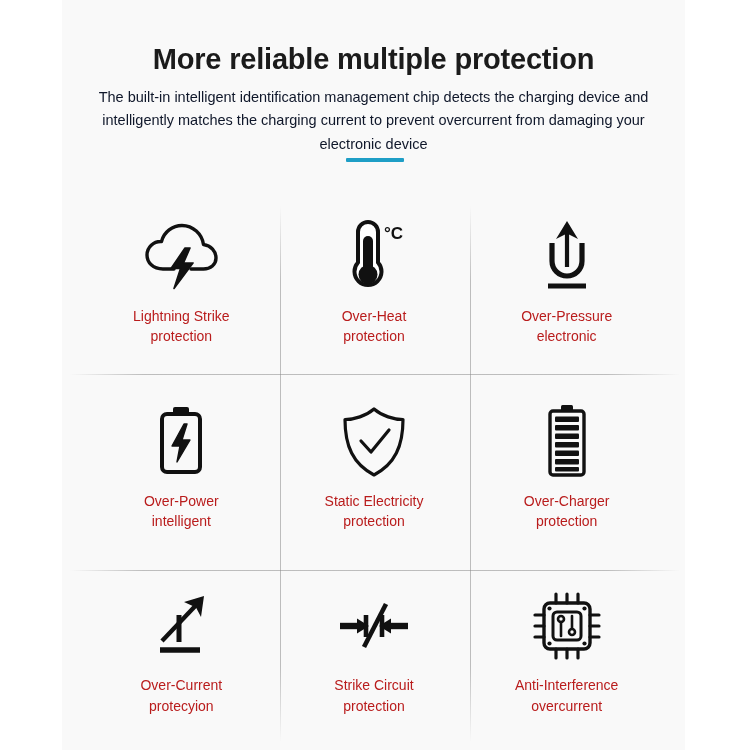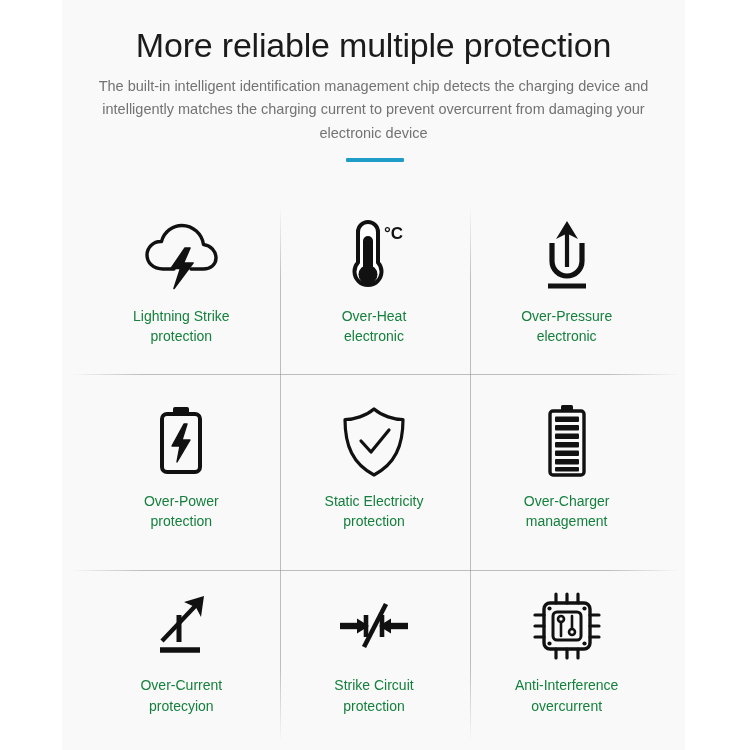--- a/index.html
+++ b/index.html
@@ -35,34 +35,34 @@
   .header {
     position: absolute;
     left: 62px;
     top: 0;
     width: 623px;
     text-align: center;
   }
 
   .title {
     margin: 0;
-    padding-top: 25px;
-    font-size: 34px;
-    font-weight: 400;
+    padding-top: 42px;
+    font-size: 29px;
+    font-weight: 700;
     color: #1b1b1b;
     letter-spacing: -0.2px;
     line-height: 1.2;
   }
 
   .subtitle {
     margin: 0 auto;
     padding-top: 9px;
     width: 600px;
     font-size: 14.5px;
-    color: #737373;
+    color: #0f172a;
     line-height: 1.62;
   }
 
   .accent-rule {
     position: absolute;
     left: 50%;
     transform: translateX(-50%);
     top: 158px;
     width: 58px;
     height: 4px;
@@ -99,21 +99,21 @@
     justify-content: center;
   }
 
   .cell svg {
     display: block;
   }
 
   .cell .caption {
     margin-top: 6px;
     font-size: 14px;
-    color: #15803d;
+    color: #b91c1c;
     line-height: 1.45;
     text-align: center;
     white-space: pre-line;
   }
 
   
   .vline {
     position: absolute;
     top: 206px;
     width: 1px;
@@ -188,21 +188,21 @@
     <div class="cell">
       <div class="icon-wrap">
         <svg width="66" height="76" viewBox="0 0 66 76">
           <path d="M17 13 a10 10 0 0 1 20 0 V43.5 a13.5 13.5 0 1 1 -20 0 Z" fill="#fff" stroke="#111" stroke-width="4"></path>
           <path d="M27 22 V49" stroke="#111" stroke-width="10" stroke-linecap="round"></path>
           <circle cx="27" cy="55.5" r="9.5" fill="#111"></circle>
           <text class="deg" x="43" y="20">°C</text>
         </svg>
       </div>
       <div class="caption">Over-Heat
-electronic</div>
+protection</div>
     </div>
 
     <div class="cell">
       <div class="icon-wrap">
         <svg width="60" height="76" viewBox="0 0 60 76">
           <path d="M30 6 L30 48" stroke="#111" stroke-width="4.2" stroke-linecap="butt"></path>
           <path d="M30 2 L41 20 L30 14.5 L19 20 Z" fill="#111"></path>
           <path d="M15 24 V42 a15 15 0 0 0 30 0 V24" fill="none" stroke="#111" stroke-width="5.2" stroke-linecap="butt"></path>
           <path d="M11 67 H49" stroke="#111" stroke-width="5" stroke-linecap="butt"></path>
         </svg>
@@ -213,21 +213,21 @@
 
     <div class="cell">
       <div class="icon-wrap">
         <svg width="56" height="76" viewBox="0 0 56 76">
           <rect x="20" y="3" width="16" height="7" rx="2" fill="#111"></rect>
           <rect x="9" y="10" width="38" height="58" rx="5" fill="none" stroke="#111" stroke-width="4"></rect>
           <path d="M31 20 L19 42 L27 42 L24 58 L37 36 L29 36 L34 20 Z" fill="#111" stroke="#111" stroke-width="1.4" stroke-linejoin="round"></path>
         </svg>
       </div>
       <div class="caption">Over-Power
-protection</div>
+intelligent</div>
     </div>
 
     <div class="cell">
       <div class="icon-wrap">
         <svg width="70" height="72" viewBox="0 0 70 72">
           <path d="M35 3 C27 10 15 13.5 6 13.5 C6 40 14 58 35 69
                    C56 58 64 40 64 13.5 C55 13.5 43 10 35 3 Z" fill="none" stroke="#111" stroke-width="3.2" stroke-linejoin="round"></path>
           <path d="M22 35 L32 46 L50 24" fill="none" stroke="#111" stroke-width="3.2" stroke-linecap="round" stroke-linejoin="round"></path>
         </svg>
       </div>
@@ -245,21 +245,21 @@
             <rect x="12" y="22.0" width="24" height="5.6" rx="1"></rect>
             <rect x="12" y="30.5" width="24" height="5.6" rx="1"></rect>
             <rect x="12" y="39.0" width="24" height="5.6" rx="1"></rect>
             <rect x="12" y="47.5" width="24" height="5.6" rx="1"></rect>
             <rect x="12" y="56.0" width="24" height="5.6" rx="1"></rect>
             <rect x="12" y="64.0" width="24" height="4.4" rx="1"></rect>
           </g>
         </svg>
       </div>
       <div class="caption">Over-Charger
-management</div>
+protection</div>
     </div>
 
     <div class="cell">
       <div class="icon-wrap">
         <svg width="62" height="66" viewBox="0 0 62 66">
           <path d="M12 48 L50 8" stroke="#111" stroke-width="4.4" stroke-linecap="butt"></path>
           <path d="M54 3 L51 24 L46 14.5 L34 9 Z" fill="#111"></path>
           <path d="M29 22 L29 49" stroke="#111" stroke-width="5" stroke-linecap="butt"></path>
           <path d="M10 57 H50" stroke="#111" stroke-width="5.4" stroke-linecap="butt"></path>
         </svg>

